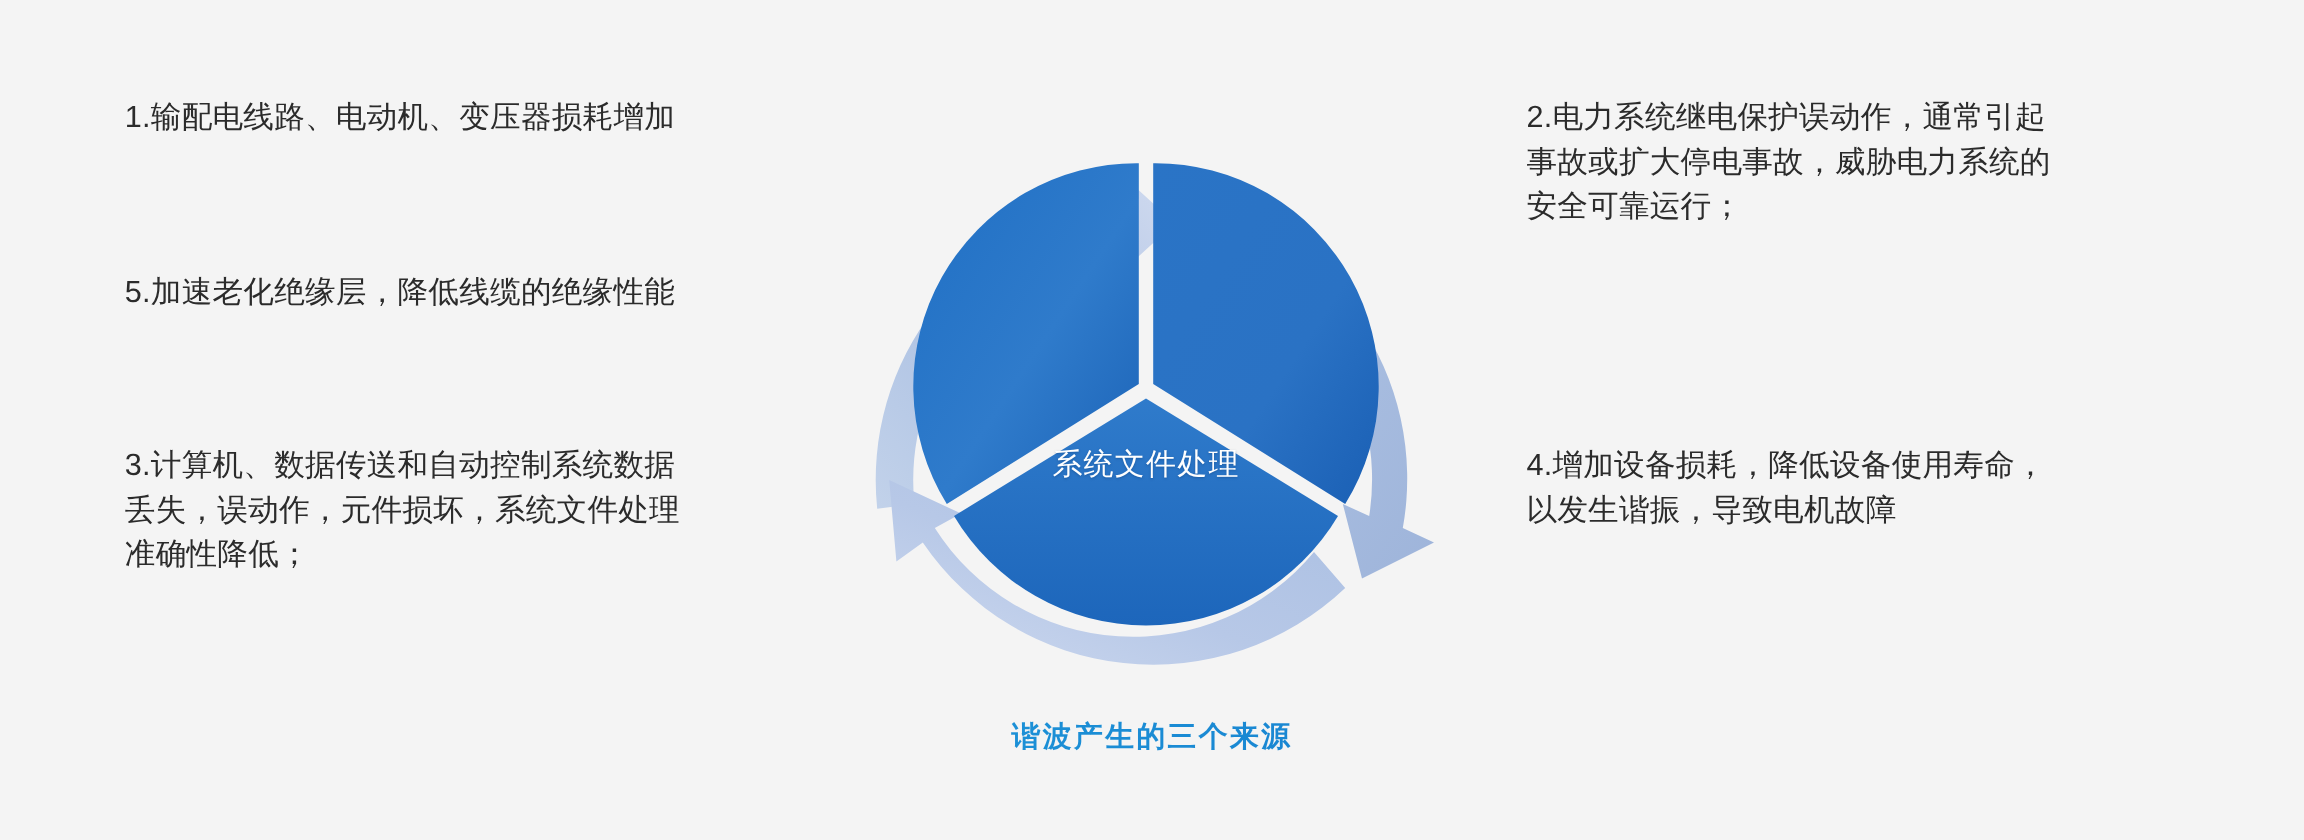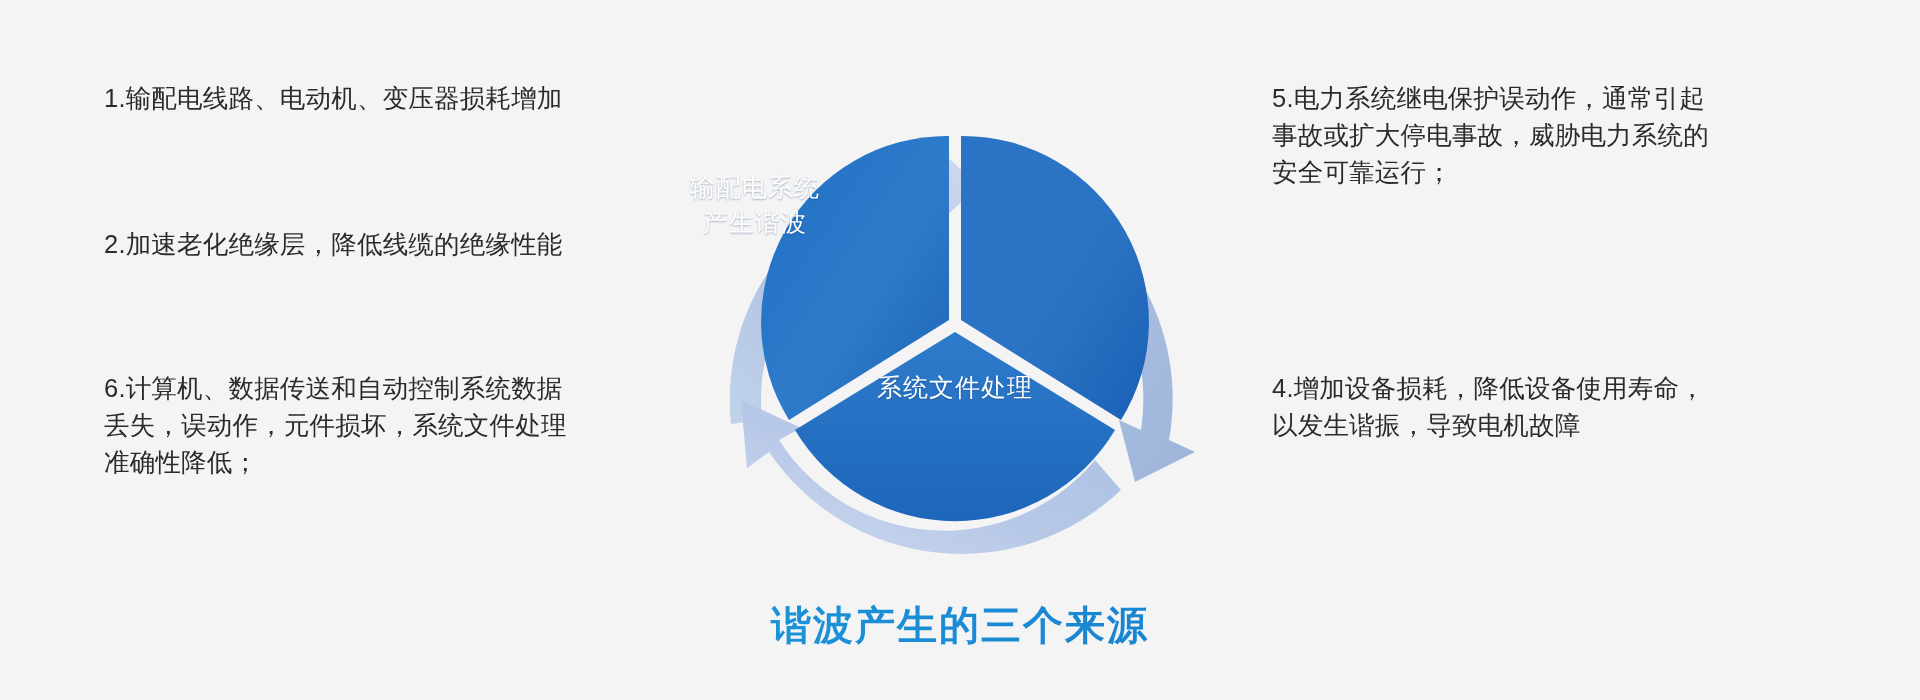--- a/index.html
+++ b/index.html
@@ -76,46 +76,46 @@
   #seg-label-right  { left: 415px; top: 130px; width: 200px; }
   #seg-label-bottom { left: 250px; top: 350px; width: 300px; }
 
   
   #diagram-title {
     position: absolute;
     left: 0;
     top: 598px;
     width: 1920px;
     text-align: center;
-    font-size: 40px;
+    font-size: 24px;
     font-weight: bold;
     letter-spacing: 2px;
     background: linear-gradient(90deg, #19b6e8 0%, #1b8fd6 45%, #1268c4 100%);
     -webkit-background-clip: text;
     background-clip: text;
     color: #1577cc;
     -webkit-text-fill-color: transparent;
     font-family: "Liberation Sans", "DejaVu Sans", sans-serif;
   }
 </style>
 </head>
 <body>
 
 <div id="canvas">
 
   <div class="bullet-col left">
     <div class="bullet" id="bullet-1">1.输配电线路、电动机、变压器损耗增加</div>
-    <div class="bullet" id="bullet-2">2.加速老化绝缘层，降低线缆的绝缘性能</div>
-    <div class="bullet" id="bullet-3">6.计算机、数据传送和自动控制系统数据
+    <div class="bullet" id="bullet-2">5.加速老化绝缘层，降低线缆的绝缘性能</div>
+    <div class="bullet" id="bullet-3">3.计算机、数据传送和自动控制系统数据
 丢失，误动作，元件损坏，系统文件处理
 准确性降低；</div>
   </div>
 
   <div class="bullet-col right">
-    <div class="bullet" id="bullet-5">5.电力系统继电保护误动作，通常引起
+    <div class="bullet" id="bullet-5">2.电力系统继电保护误动作，通常引起
 事故或扩大停电事故，威胁电力系统的
 安全可靠运行；</div>
     <div class="bullet" id="bullet-4">4.增加设备损耗，降低设备使用寿命，
 以发生谐振，导致电机故障</div>
   </div>
 
   <div id="cycle-diagram">
 
     <svg id="cycle-svg" viewBox="0 0 800 560" xmlns="http://www.w3.org/2000/svg">
       <defs>
@@ -196,20 +196,18 @@
                  Z" fill="url(#segGradB)"></path>
       </g>
       <g>
         <path d="M 400 312
                  L 560 410
                  A 186 186 0 0 1 240 410
                  Z" fill="url(#segGradC)"></path>
       </g>
     </svg>
 
-    <div class="seg-label" id="seg-label-left">输配电系统
-产生谐波</div>
     <div class="seg-label" id="seg-label-bottom">系统文件处理</div>
   </div>
 
   <div id="diagram-title">谐波产生的三个来源</div>
 
 </div>
 
 </body></html>

